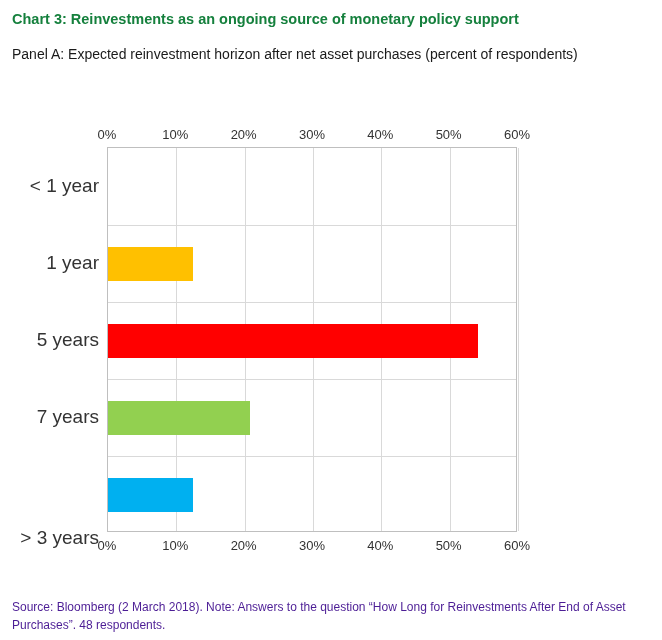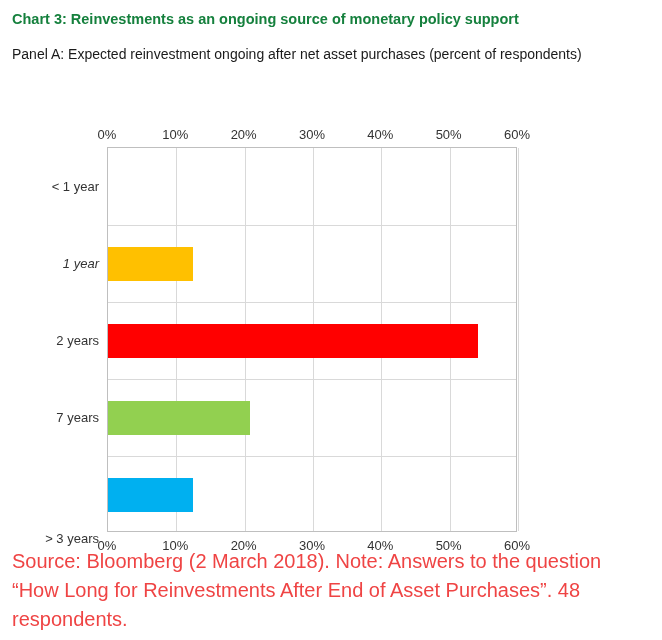--- a/index.html
+++ b/index.html
@@ -29,22 +29,22 @@
     line-height: 1.25;
   }
   .panel-caption {
     font-size: 14px;
     color: #1a1a1a;
     margin: 16px 0 0 0;
     line-height: 1.45;
     max-width: 625px;
   }
   .source-note {
-    font-size: 20px;
-    color: #ef4444;
+    font-size: 12px;
+    color: #4c1d95;
     line-height: 1.45;
     margin: 0;
     max-width: 640px;
     position: absolute;
     left: 12px;
     bottom: 16px;
   }
 
   
   .chart-wrap {
@@ -101,35 +101,35 @@
     height: 1px;
     background: #d9d9d9;
   }
   .bar {
     position: absolute;
     height: 34px;
   }
   .cat-label {
     position: absolute;
     right: 523px;           
-    font-size: 13px;
+    font-size: 19px;
     color: #333333;
     white-space: nowrap;
     text-align: right;
     transform: translateY(-50%);
   }
 </style>
 </head>
 <body>
 
 <div class="page">
 
   <h1 class="chart-title">Chart 3: Reinvestments as an ongoing source of monetary policy support</h1>
 
-  <p class="panel-caption">Panel A: Expected reinvestment ongoing after net asset purchases (percent of respondents)</p>
+  <p class="panel-caption">Panel A: Expected reinvestment horizon after net asset purchases (percent of respondents)</p>
 
   <div class="chart-wrap">
     <div class="chart-inner" id="chart-inner">
       <div class="axis-top" id="axis-top">
           <div class="tick-label" style="left: 0px; bottom: 2px;">0%</div>
           <div class="tick-label" style="left: 68.3333px; bottom: 2px;">10%</div>
           <div class="tick-label" style="left: 136.667px; bottom: 2px;">20%</div>
           <div class="tick-label" style="left: 205px; bottom: 2px;">30%</div>
           <div class="tick-label" style="left: 273.333px; bottom: 2px;">40%</div>
           <div class="tick-label" style="left: 341.667px; bottom: 2px;">50%</div>
@@ -154,22 +154,22 @@
       <div class="axis-bottom" id="axis-bottom">
           <div class="tick-label" style="left: 0px; top: 2px;">0%</div>
           <div class="tick-label" style="left: 68.3333px; top: 2px;">10%</div>
           <div class="tick-label" style="left: 136.667px; top: 2px;">20%</div>
           <div class="tick-label" style="left: 205px; top: 2px;">30%</div>
           <div class="tick-label" style="left: 273.333px; top: 2px;">40%</div>
           <div class="tick-label" style="left: 341.667px; top: 2px;">50%</div>
           <div class="tick-label" style="left: 410px; top: 2px;">60%</div>
         </div>
     <div class="cat-label" style="top: 63.5px;">&lt; 1 year</div>
-        <div class="cat-label" style="top: 140.5px; font-style: italic;">1 year</div>
-        <div class="cat-label" style="top: 217.5px;">2 years</div>
+        <div class="cat-label" style="top: 140.5px;">1 year</div>
+        <div class="cat-label" style="top: 217.5px;">5 years</div>
         <div class="cat-label" style="top: 294.5px;">7 years</div>
         <div class="cat-label" style="top: 371.5px; margin-top: 44px;">&gt; 3 years</div>
       </div>
   </div>
 
   <p class="source-note">Source: Bloomberg (2 March 2018). Note: Answers to the question “How Long for Reinvestments After End of Asset Purchases”. 48 respondents.</p>
 
 </div>
 
 </body></html>

